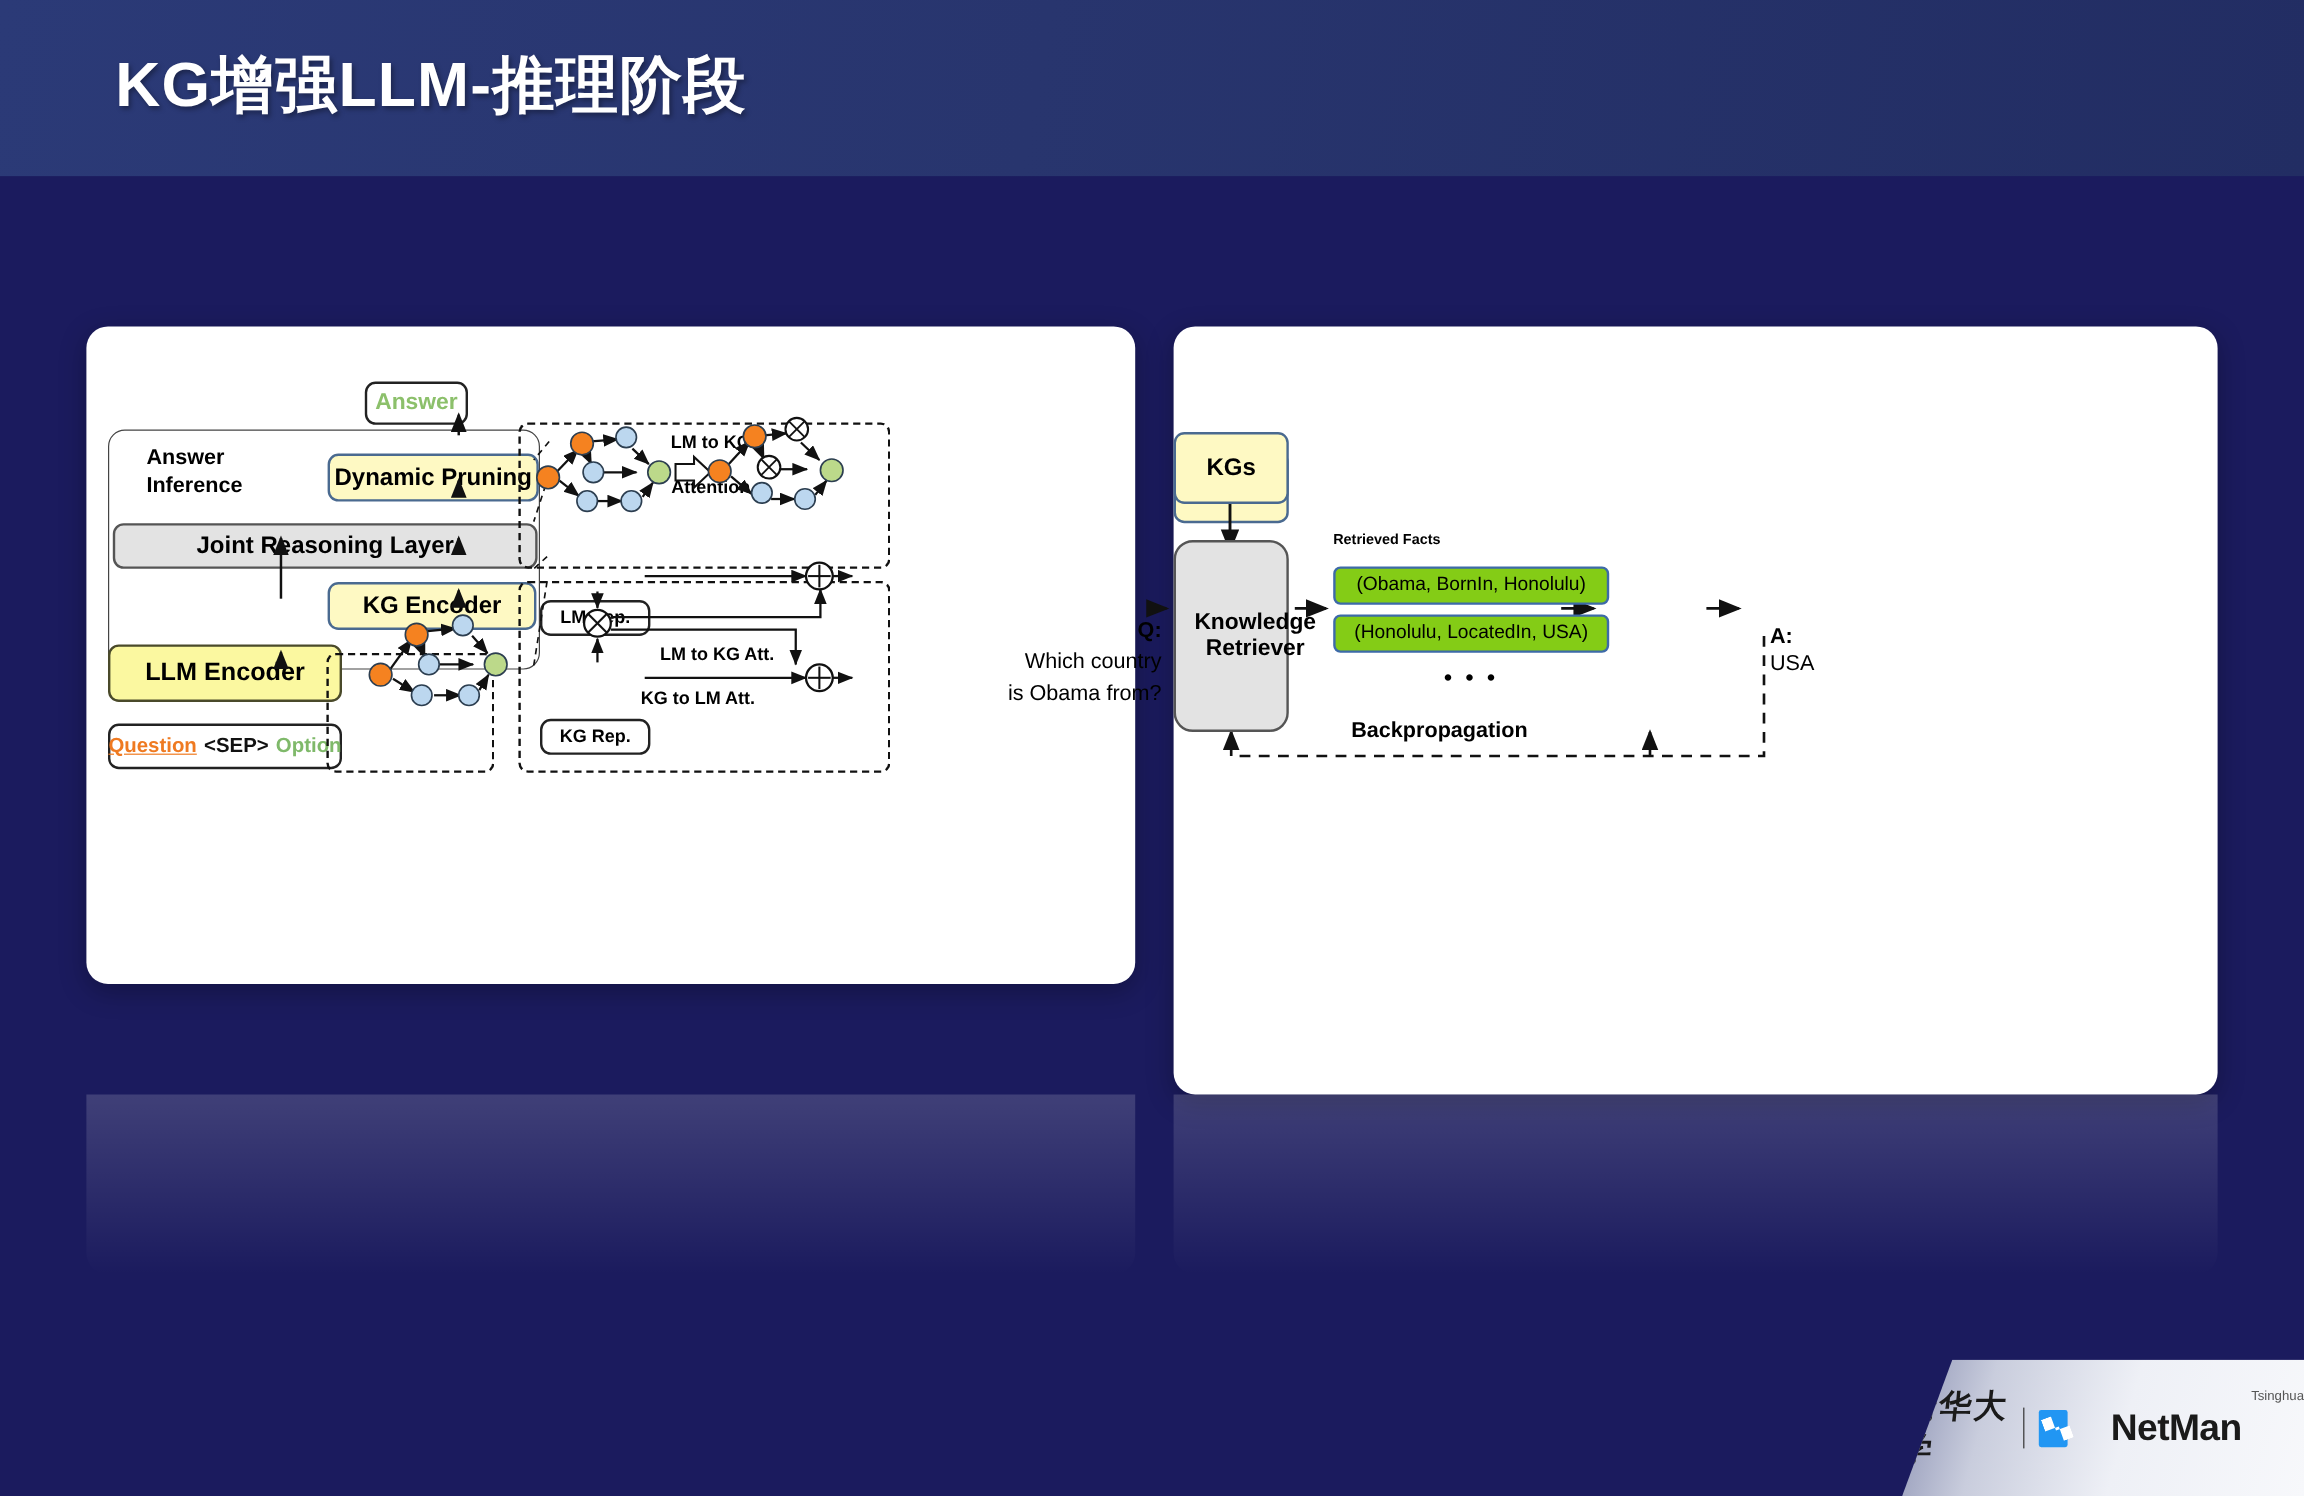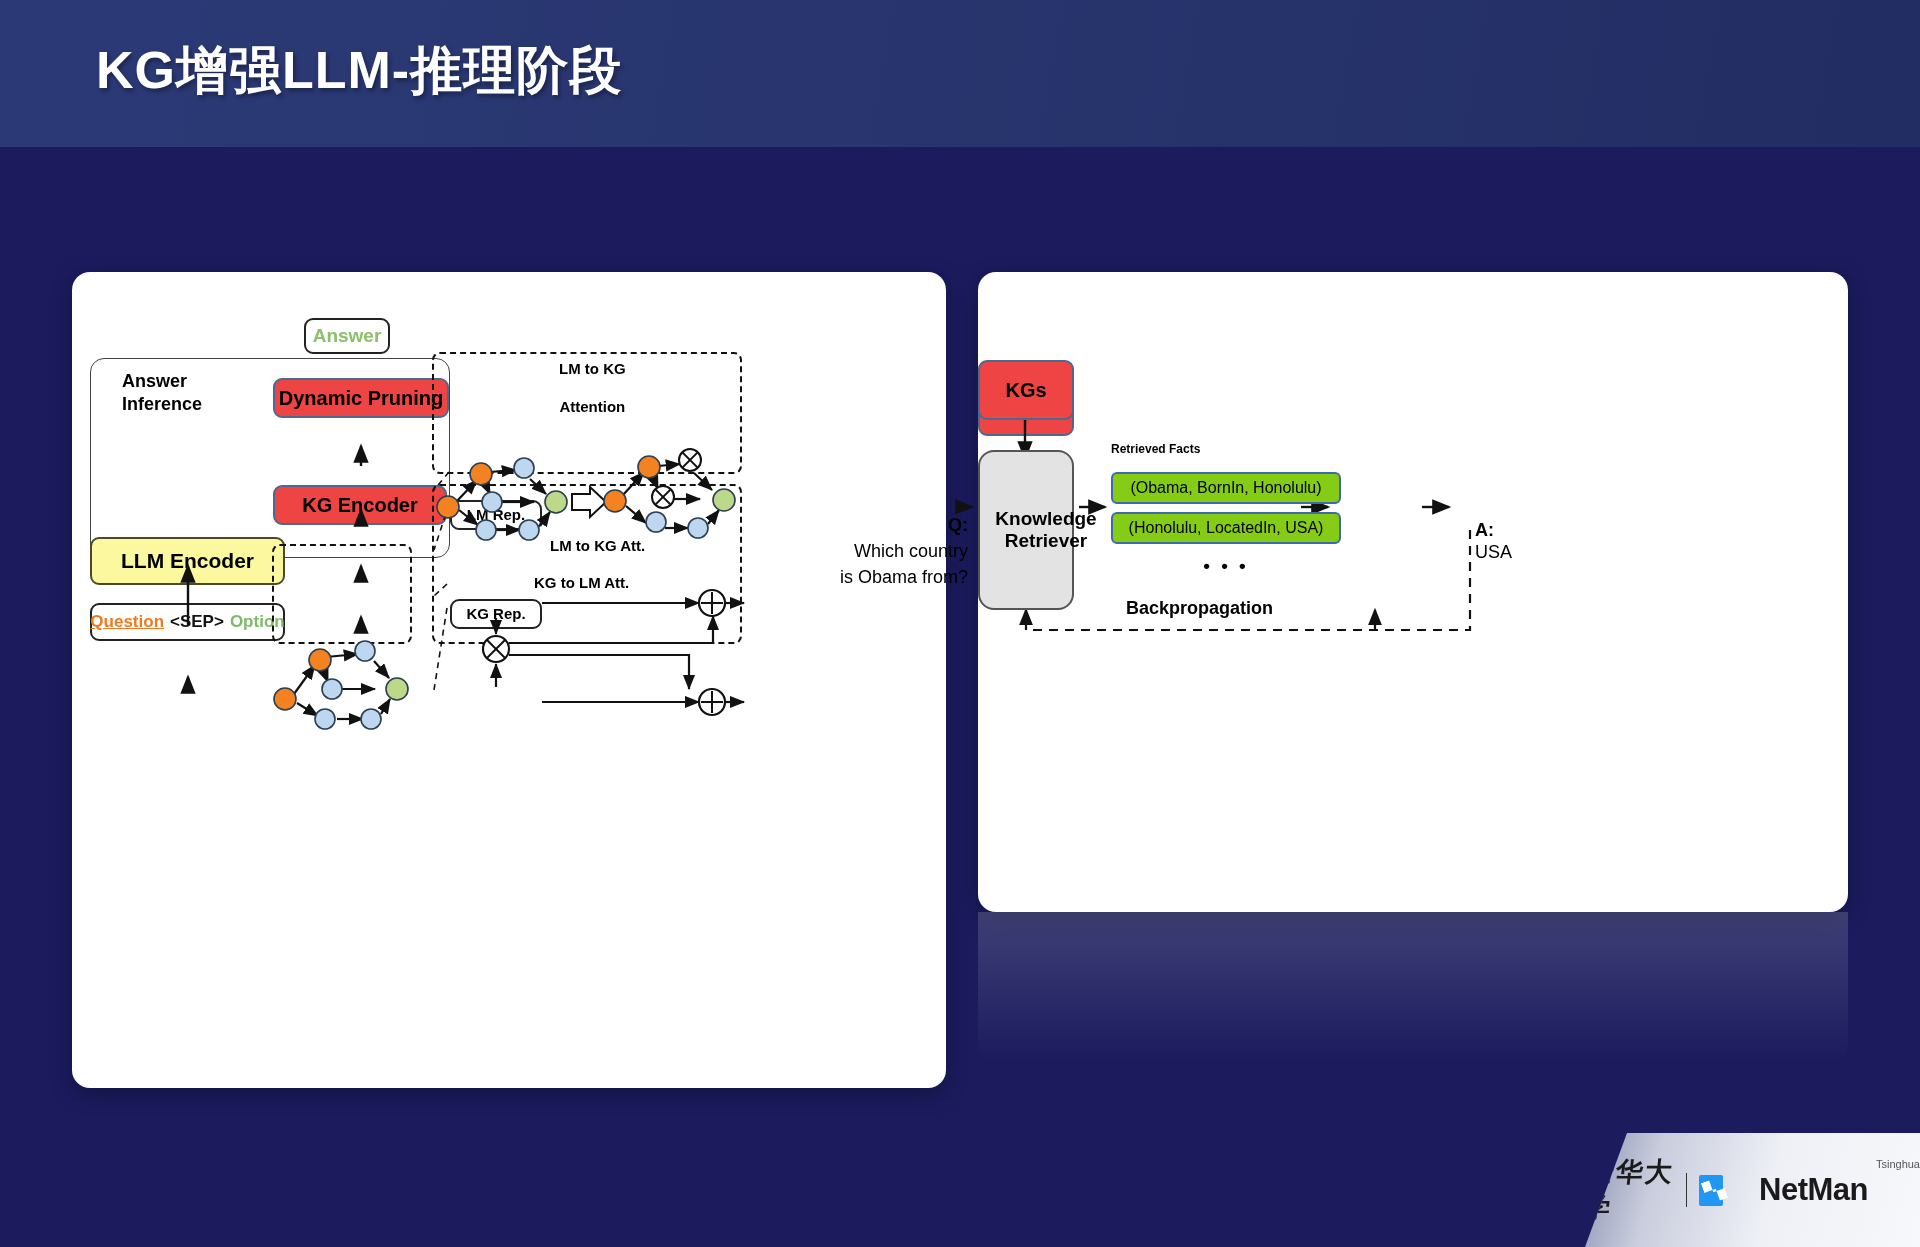--- a/index.html
+++ b/index.html
@@ -39,21 +39,21 @@
   }
 
   
   .panel {
     position: absolute;
     background: #ffffff;
     border-radius: 18px;
     box-shadow: 0 6px 22px rgba(0,0,0,0.28);
     overflow: visible;
   }
-  #panel-left  { left: 72px;  top: 272px; width: 874px; height: 816px; }
+  #panel-left  { left: 72px;  top: 272px; width: 874px; height: 548px; }
   #panel-right { left: 978px; top: 272px; width: 870px; height: 640px; }
 
   
   .reflect {
     position: absolute;
     border-radius: 0 0 18px 18px;
     background: linear-gradient(to bottom, rgba(255,255,255,0.16), rgba(255,255,255,0.0));
     pointer-events: none;
   }
   #reflect-left  { left: 72px;  top: 912px; width: 874px; height: 150px; }
@@ -64,21 +64,21 @@
     position: absolute;
     display: flex; align-items: center; justify-content: center;
     text-align: center;
     font-weight: bold;
     color: #000;
     border: 2px solid #3a3a3a;
     background: #fff;
     border-radius: 9px;
     line-height: 1.15;
   }
-  .node.blue   { background: #ef4444; border-color: #4a6a90; }
+  .node.blue   { background: #fef9c3; border-color: #4a6a90; }
   .node.yellow { background: #fbf8a0; border-color: #4a4a2a; }
   .node.grey   { background: #e3e3e3; border-color: #555; }
   .node.fact   { background: #84cc16; border-color: #3d6aa8; font-weight: normal; }
   .node.plain  { background: #fff; border-color: #222; }
 
   .dashed-box {
     position: absolute;
     border: 2.5px dashed #111;
     border-radius: 8px;
     background: transparent;
@@ -148,20 +148,21 @@
 <div class="panel" id="panel-left">
 
   <div class="round-container" style="left:18px; top:86px; width:360px; height:200px;"></div>
 
   <div class="node plain" style="left:232px; top:46px; width:86px; height:36px; font-size:19px; color:#8cc06b;">Answer</div>
 
   <div class="lbl" style="left:50px; top:98px; font-size:18px;"><span>Answer</span><br><span>Inference</span></div>
 
   <div class="node blue" style="left:201px; top:106px; width:176px; height:40px; font-size:20px;">Dynamic Pruning</div>
 
+  <div class="node grey" style="left:22px; top:164px; width:354px; height:38px; font-size:20px;">Joint Reasoning Layer</div>
 
   <div class="node blue" style="left:201px; top:213px; width:174px; height:40px; font-size:20px;">KG Encoder</div>
 
   <div class="node yellow" style="left:18px; top:265px; width:195px; height:48px; font-size:21px;">LLM Encoder</div>
 
   <div class="node plain" style="left:18px; top:331px; width:195px; height:38px; font-size:17px; gap:6px;">
     <span style="color:#ef7a21;text-decoration:underline;">Question</span>
       <span style="color:#111;">&lt;SEP&gt;</span>
       <span style="color:#7fb96a;">Option</span>
   </div>

